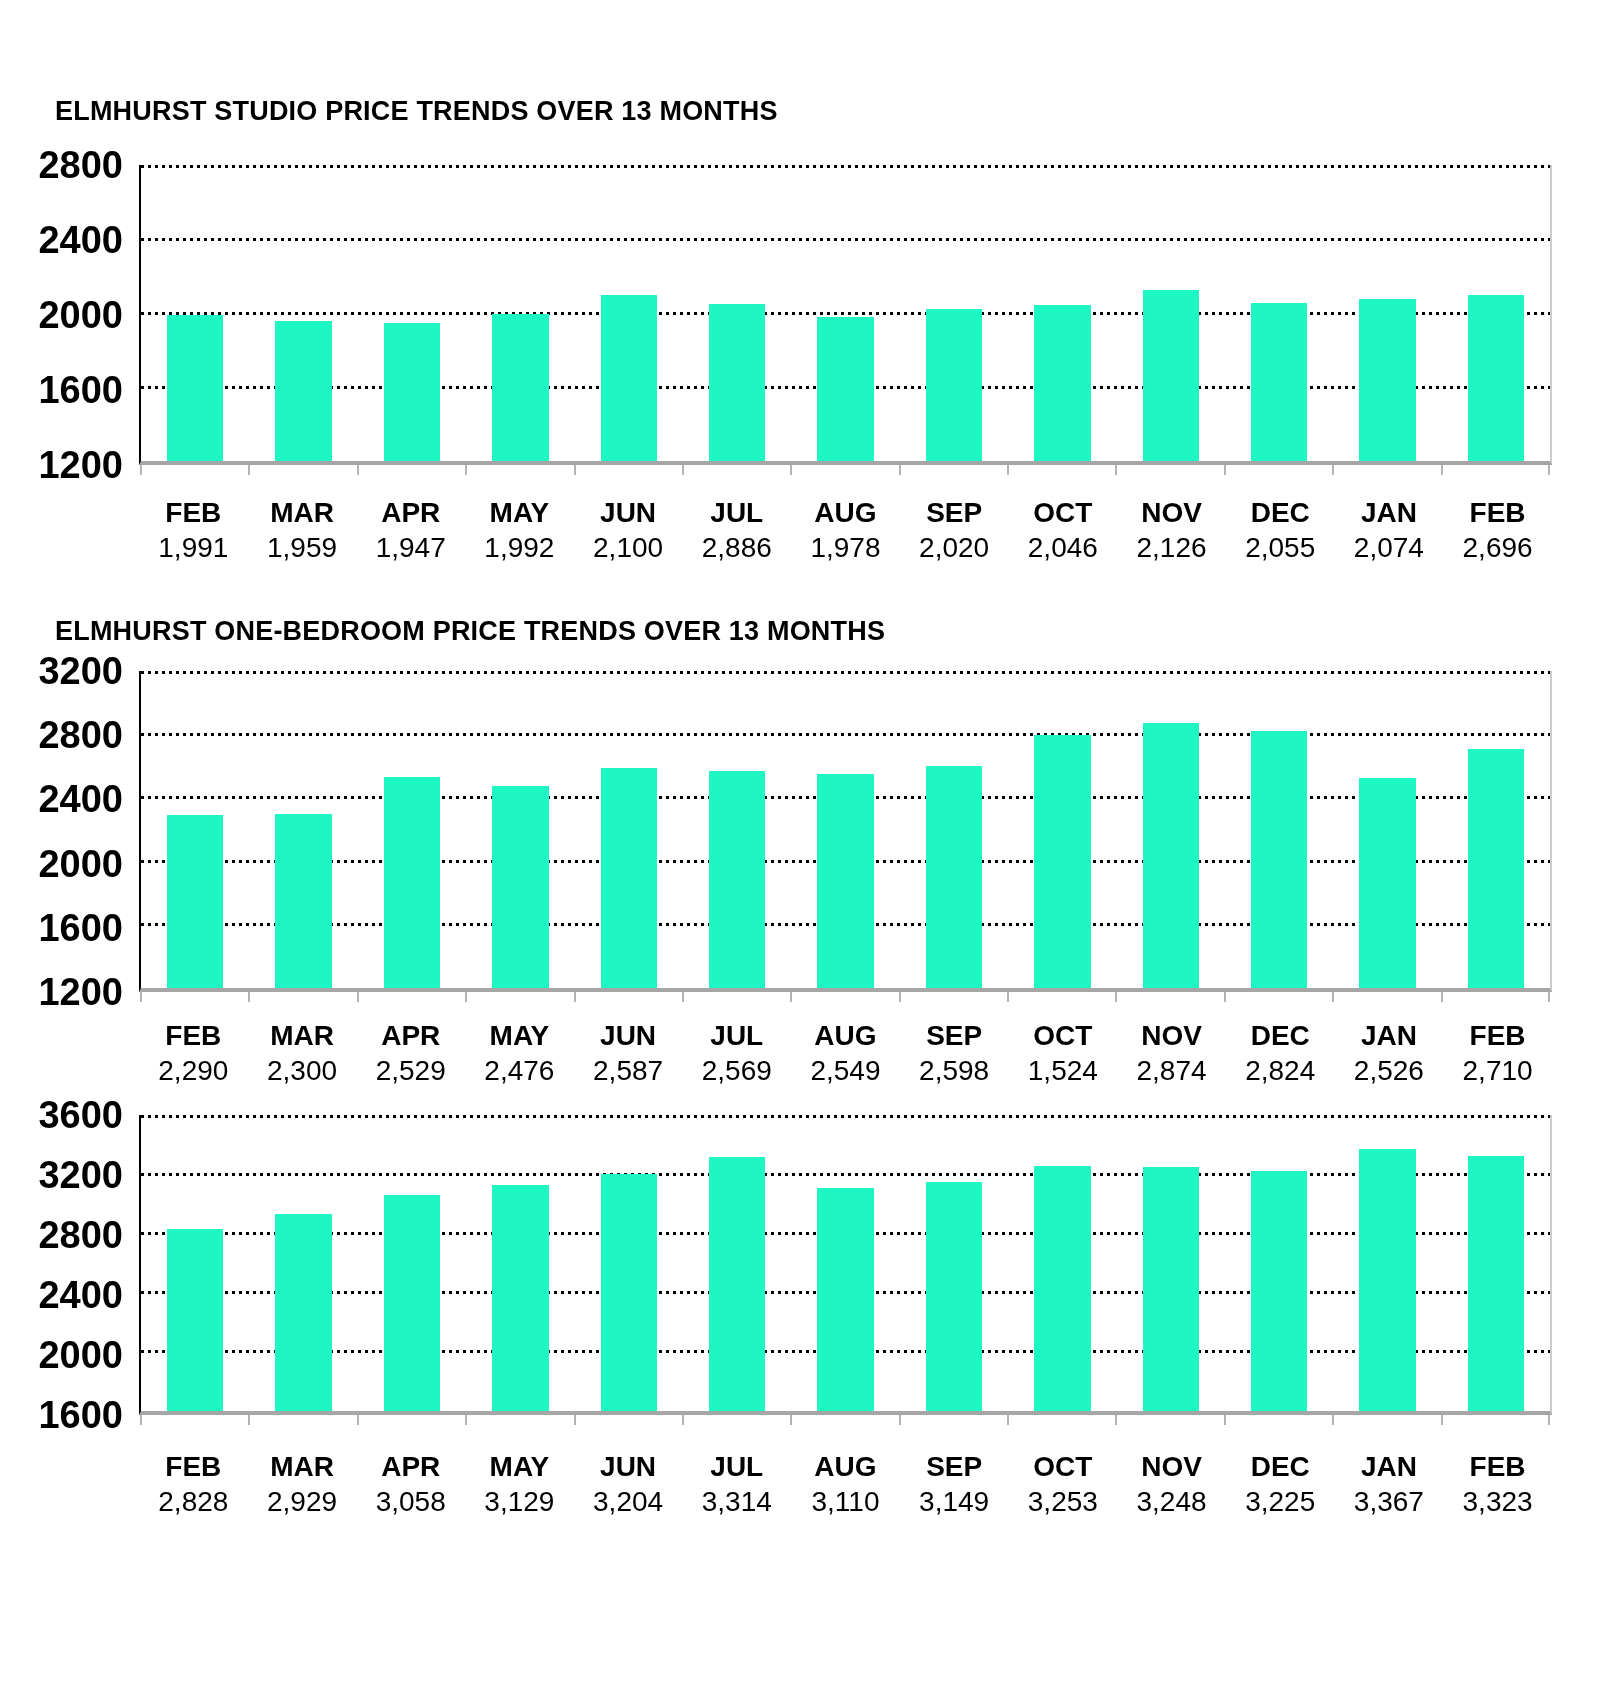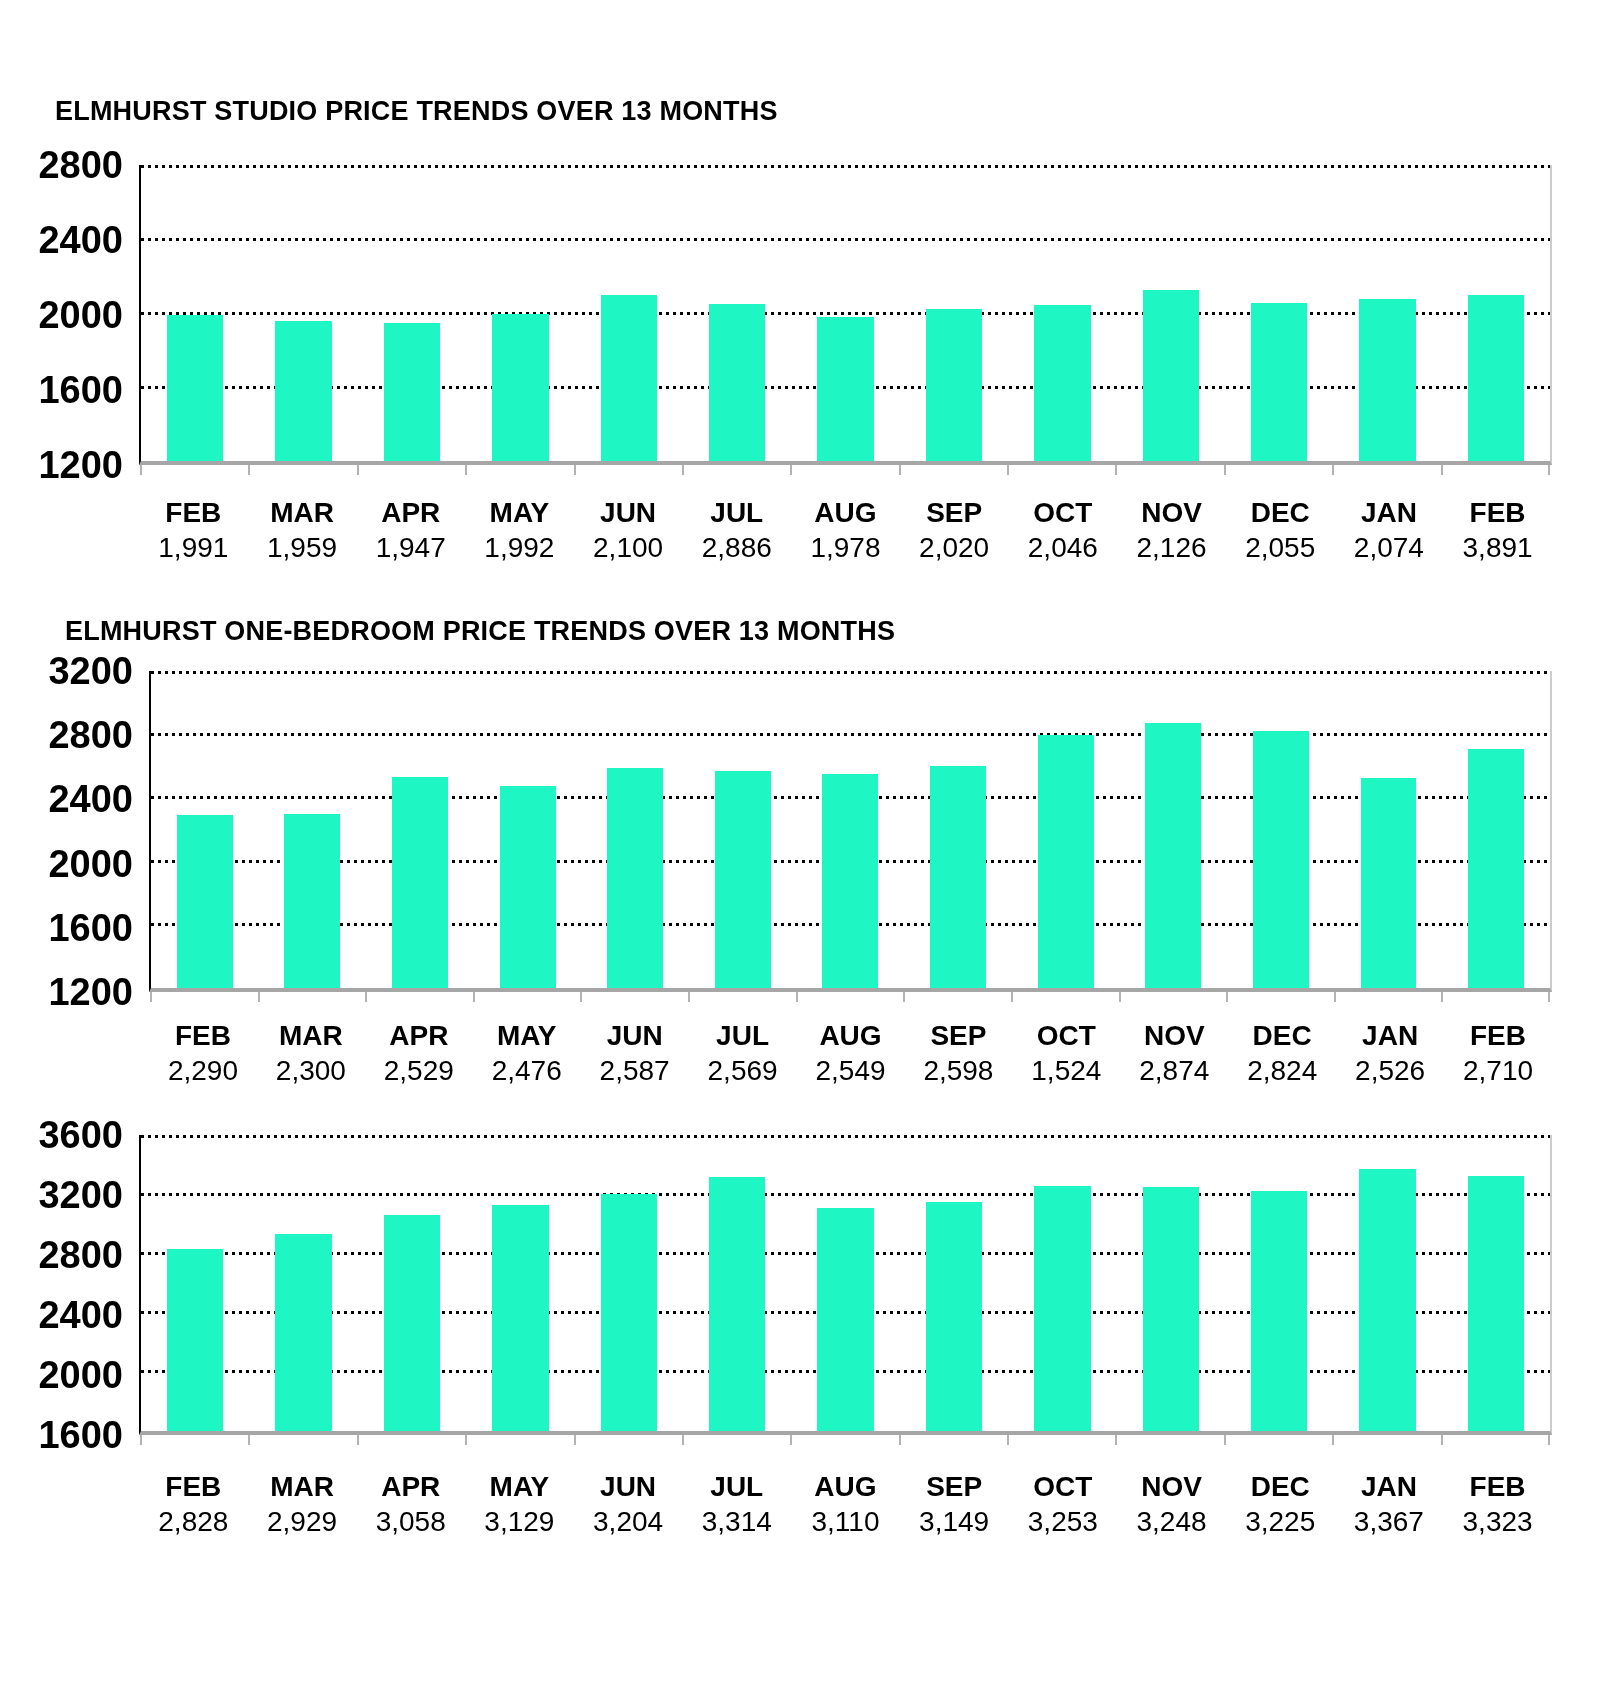--- a/index.html
+++ b/index.html
@@ -8,21 +8,21 @@
     color:#000;
   }
   .page {
     width:1600px; height:1685px;
     box-sizing:border-box;
     padding:96px 48px 0 0;
     background:#ffffff;
     overflow:hidden;
   }
   .chart-block { margin-bottom:52px; }
-  .chart-block:nth-of-type(2) { margin-bottom:48px;padding-left:10px; }
+  .chart-block:nth-of-type(2) { margin-bottom:28px; }
   .chart-block:nth-of-type(3) { margin-bottom:0; }
 
   .chart-title {
     font-size:27px;
     font-weight:bold;
     line-height:31px;
     margin:0 0 38px 55px;
     letter-spacing:0.2px;
   }
   .chart-block:nth-of-type(2) .chart-title { margin-bottom:24px; }
@@ -202,21 +202,21 @@
           <div class="x-slot">
             <div class="x-month">DEC</div>
             <div class="x-value">2,055</div>
           </div>
           <div class="x-slot">
             <div class="x-month">JAN</div>
             <div class="x-value">2,074</div>
           </div>
           <div class="x-slot">
             <div class="x-month">FEB</div>
-            <div class="x-value">3,891</div>
+            <div class="x-value">2,696</div>
           </div>
         </div>
       </div>
   </section>
 
   <section class="chart-block">
     <h2 class="chart-title">ELMHURST ONE-BEDROOM PRICE TRENDS OVER 13 MONTHS</h2>
     <div class="chart-canvas">
         <div class="chart-body">
           <div class="y-axis">

